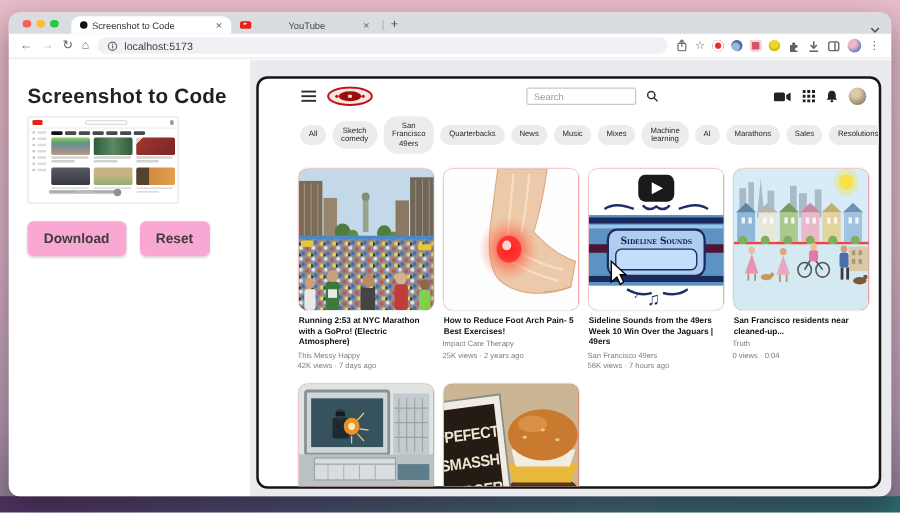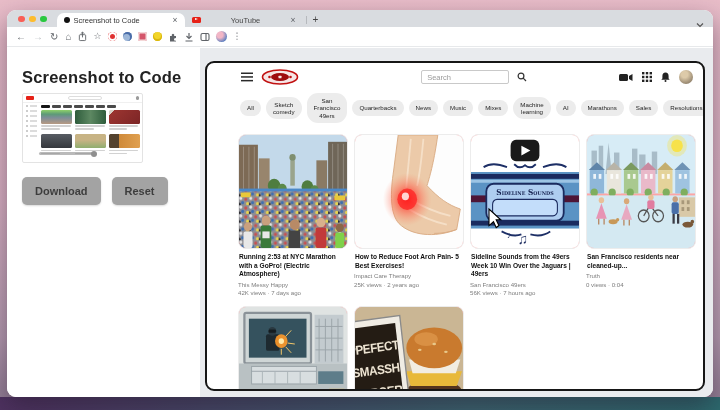--- a/index.html
+++ b/index.html
@@ -76,21 +76,21 @@
   .st5 { background:linear-gradient(180deg,#c7b384 45%,#8fae6f); }
   .st6 { background:linear-gradient(90deg,#54422e 32%,#cf8a3a 32%,#e0a050 100%); }
   .smeta { padding:1.5px 0 2.5px; }
   .smeta i { display:block; height:1.5px; background:#d2d2d2; border-radius:1px; }
   .smeta i:first-child { width:95%; margin-bottom:1.5px; }
   .smeta i:last-child { width:60%; }
   .scrubber { position:absolute; left:16px; bottom:7px; width:56px; height:3px; background:rgba(130,130,130,.55); border-radius:2px; }
   .scrubber::after { content:""; position:absolute; right:-2px; top:-1.5px; width:6px; height:6px; border-radius:50%; background:#8f8f8f; }
 
   .btn-row { display:flex; gap:11px; margin-top:14px; }
-  .btn { background:#a3a3a3; border:none; border-radius:5px; padding:8px 13px; font-size:11px; font-weight:700;
+  .btn { background:#f9a8d4; border:none; border-radius:5px; padding:8px 13px; font-size:11px; font-weight:700;
     color:#3d3d3d; font-family:inherit; box-shadow:0 1px 2px rgba(0,0,0,.15); cursor:pointer;text-align:center; }
 
   
   .right-area { flex:1; background:#e9ebee; position:relative; }
   .yt-panel { position:absolute; left:5px; top:13px; width:500px; height:330px; background:#fff;
     border:2px solid #161616; border-radius:9px; overflow:hidden;padding-left:24px; }
 
   .yt-header { display:flex; align-items:center; padding:6px 10px 5px; gap:8px; }
   .spacer1 { flex:1.4; } .spacer2 { flex:1; }
   .yt-search { width:88px; height:14px; border:1px solid #c9c9c9; border-radius:2px; font-size:7.5px;
@@ -101,21 +101,21 @@
     background:radial-gradient(circle at 40% 32%, #ddcaa9 25%, #9c8c74 70%, #6e6354 100%); }
 
   .chips { display:flex; align-items:center; gap:5px; padding:3px 9px 8px; }
   .chip { background:#ececec; border-radius:11px; padding:4px 7px; font-size:6.2px; line-height:1.18;
     color:#1f1f1f; text-align:center; white-space:nowrap; cursor:pointer; }
   .chip.w34 { max-width:37px; white-space:normal; }
   .chip.w44 { max-width:47px; white-space:normal; }
   .chip.w36 { max-width:38px; white-space:normal; }
 
   .vgrid { display:grid; grid-template-columns:repeat(4,1fr); gap:8px 6px; padding:3px 7px; }
-  .vthumb { height:115px; border-radius:8px; border:1px solid #ececec; overflow:hidden; background:#fca5a5; }
+  .vthumb { height:115px; border-radius:8px; border:1px solid #ececec; overflow:hidden; background:#ef4444; }
   .vthumb svg { display:block; width:100%; height:100%; }
   .vtitle { font-size:6.6px; font-weight:700; color:#101010; line-height:1.3; margin:4px 1px 2px; }
   .vmeta { font-size:6.1px; color:#7d7d7d; line-height:1.4; }
   svg text { font-family:"Liberation Sans", sans-serif; }
   .banner-text { font-family:"DejaVu Serif", serif; font-variant:small-caps; }
 </style>
 </head>
 <body>
 
 <div id="stage">
@@ -144,20 +144,28 @@
             <polyline points="1,1.5 4,4.5 7,1.5" fill="none" stroke="#555" stroke-width="1.2"></polyline>
           </svg>
       </span>
     </div>
 
     <div class="toolbar">
       <span class="nav-ic">←</span>
       <span class="nav-ic disabled">→</span>
       <span class="nav-ic">↻</span>
       <span class="nav-ic">⌂</span>
+      <div class="omnibox">
+        <svg width="8" height="8" viewBox="0 0 8 8">
+          <circle cx="4" cy="4" r="3.3" fill="none" stroke="#5f6368" stroke-width="0.9"></circle>
+          <rect x="3.6" y="3.4" width="0.9" height="2.4" fill="#5f6368"></rect>
+          <rect x="3.6" y="2" width="0.9" height="0.9" fill="#5f6368"></rect>
+        </svg>
+        <span class="url">localhost:5173</span>
+      </div>
       <div class="tb-right">
         <svg width="9" height="11" viewBox="0 0 10 12">
           <rect x="1.5" y="4" width="7" height="6.5" rx="1" fill="none" stroke="#5f6368" stroke-width="1"></rect>
           <line x1="5" y1="1.2" x2="5" y2="7" stroke="#5f6368" stroke-width="1"></line>
           <polyline points="3,3 5,1 7,3" fill="none" stroke="#5f6368" stroke-width="1"></polyline>
         </svg>
         <span class="star">☆</span>
         <span class="extdot ext-red"></span>
         <span class="extdot ext-blue"></span>
         <span class="extdot ext-rose"></span>

